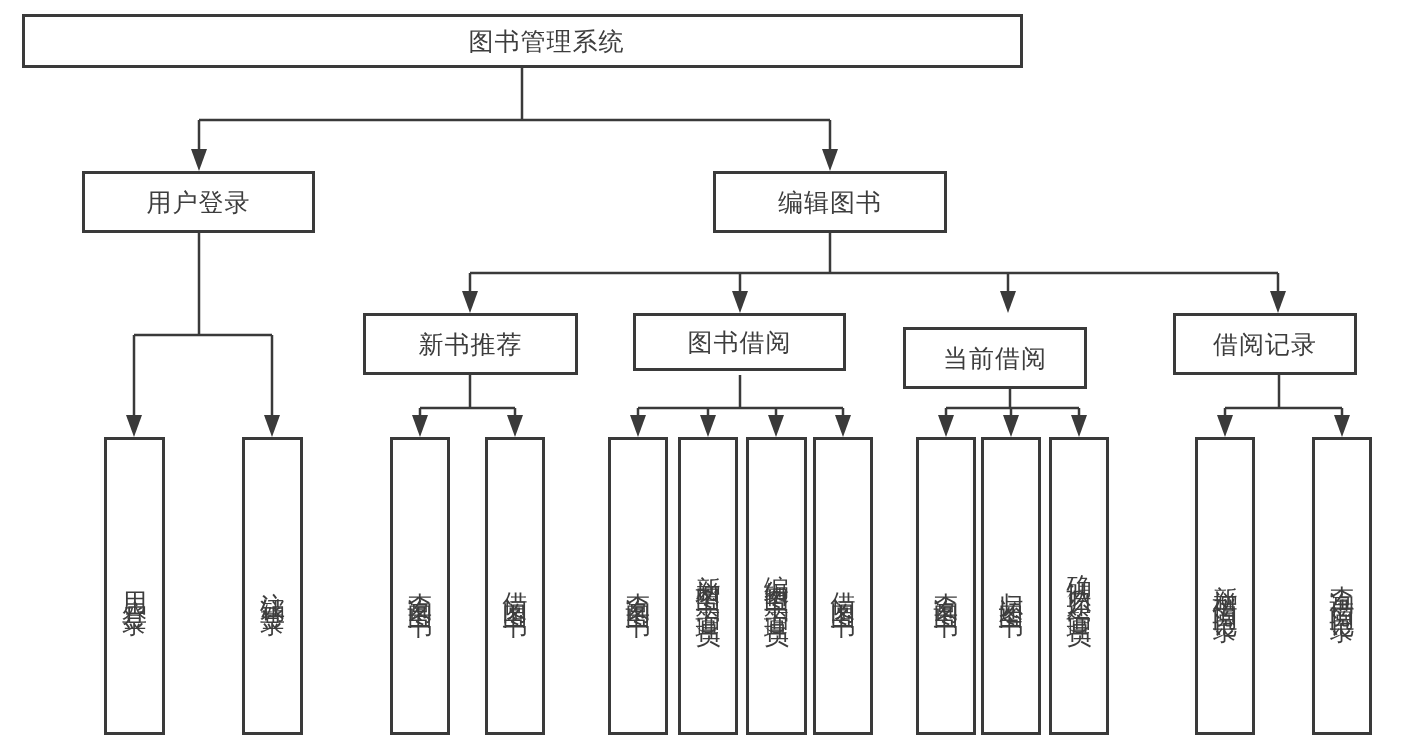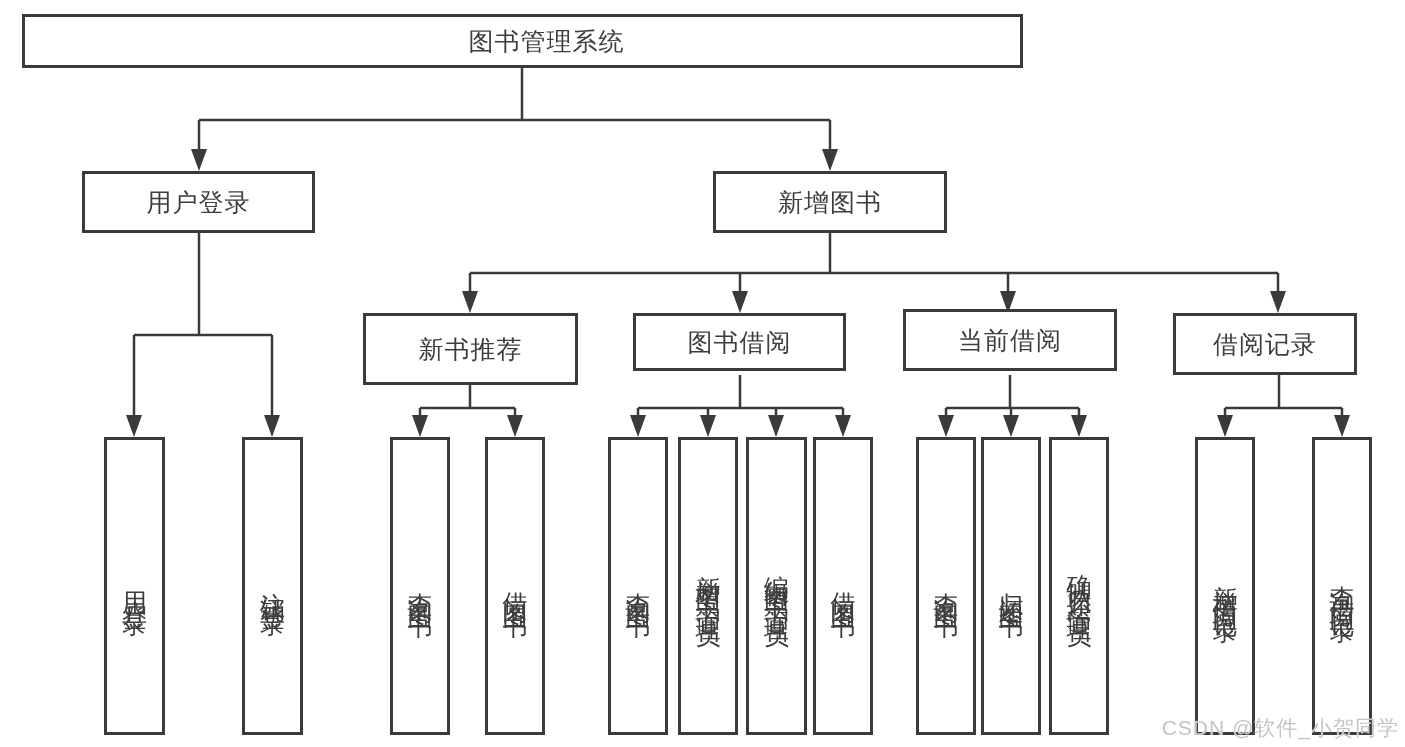--- a/index.html
+++ b/index.html
@@ -143,40 +143,39 @@
       <line x1="1225" y1="408" x2="1225" y2="432"></line>
       <line x1="1342" y1="408" x2="1342" y2="432"></line>
       <polygon points="1217,415 1233,415 1225,437"></polygon>
       <polygon points="1334,415 1350,415 1342,437"></polygon>
     </g>
   </svg>
 
   <div class="node h" style="left:22px; top:14px; width:1001px; height:54px;padding-left:48px;">图书管理系统</div>
 
   <div class="node h" style="left:82px; top:171px; width:233px; height:62px;">用户登录</div>
-  <div class="node h" style="left:713px; top:171px; width:234px; height:62px;">新增图书</div>
+  <div class="node h" style="left:713px; top:171px; width:234px; height:62px;">编辑图书</div>
 
-  <div class="node h" style="left:363px; top:313px; width:215px; height:72px;">新书推荐</div>
+  <div class="node h" style="left:363px; top:313px; width:215px; height:62px;">新书推荐</div>
   <div class="node h" style="left:633px; top:313px; width:213px; height:58px;">图书借阅</div>
-  <div class="node h" style="left:903px; top:309px; width:214px; height:62px;">当前借阅</div>
+  <div class="node h" style="left:903px; top:327px; width:184px; height:62px;">当前借阅</div>
   <div class="node h" style="left:1173px; top:313px; width:184px; height:62px;">借阅记录</div>
 
   <div class="node v" style="left:104px; top:437px; width:61px; height:298px;">用户登录</div>
   <div class="node v" style="left:242px; top:437px; width:61px; height:298px;">注销登录</div>
 
   <div class="node v" style="left:390px; top:437px; width:60px; height:298px;">查询图书</div>
   <div class="node v" style="left:485px; top:437px; width:60px; height:298px;">借阅图书</div>
 
   <div class="node v" style="left:608px; top:437px; width:60px; height:298px;">查询图书</div>
   <div class="node v" style="left:678px; top:437px; width:60px; height:298px;">新增图书（管理员）</div>
   <div class="node v" style="left:746px; top:437px; width:61px; height:298px;">编辑图书（管理员）</div>
   <div class="node v" style="left:813px; top:437px; width:60px; height:298px;">借阅图书</div>
 
   <div class="node v" style="left:916px; top:437px; width:60px; height:298px;">查询图书</div>
   <div class="node v" style="left:981px; top:437px; width:60px; height:298px;">归还图书</div>
   <div class="node v" style="left:1049px; top:437px; width:60px; height:298px;">确认归还（管理员）</div>
 
   <div class="node v" style="left:1195px; top:437px; width:60px; height:298px;">新增借阅记录</div>
   <div class="node v" style="left:1312px; top:437px; width:60px; height:298px;">查询借阅记录</div>
 
-  <div class="watermark">CSDN @软件_小贺同学</div>
 
 </div>
 
 </body></html>

